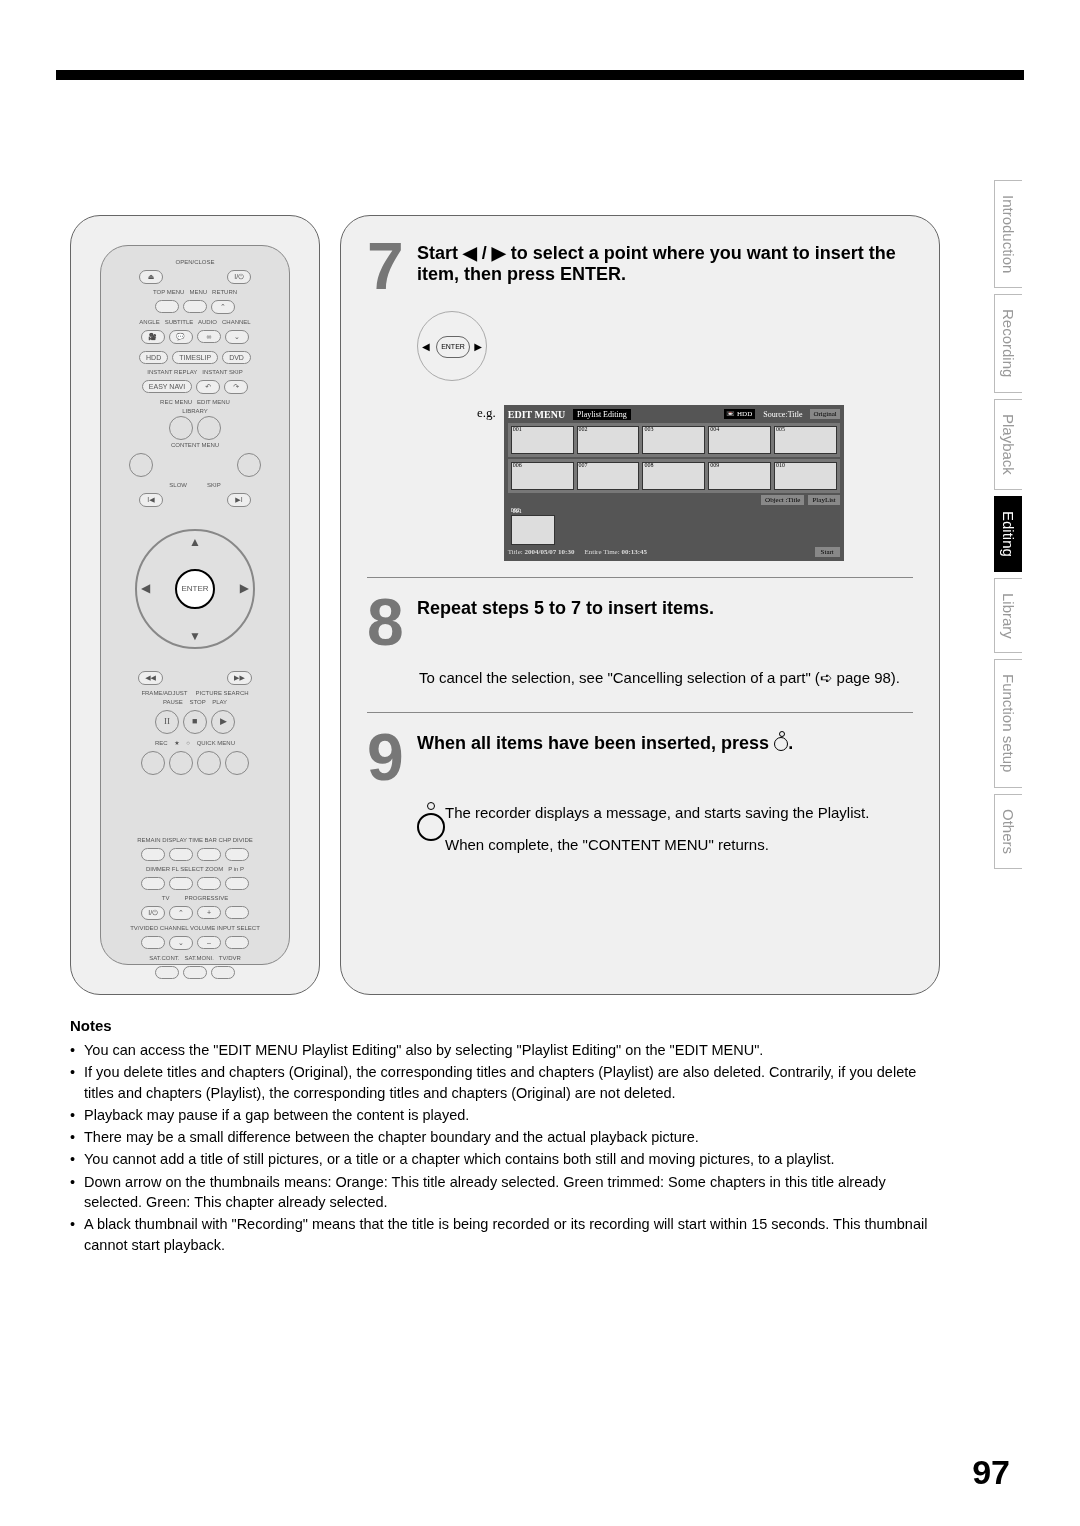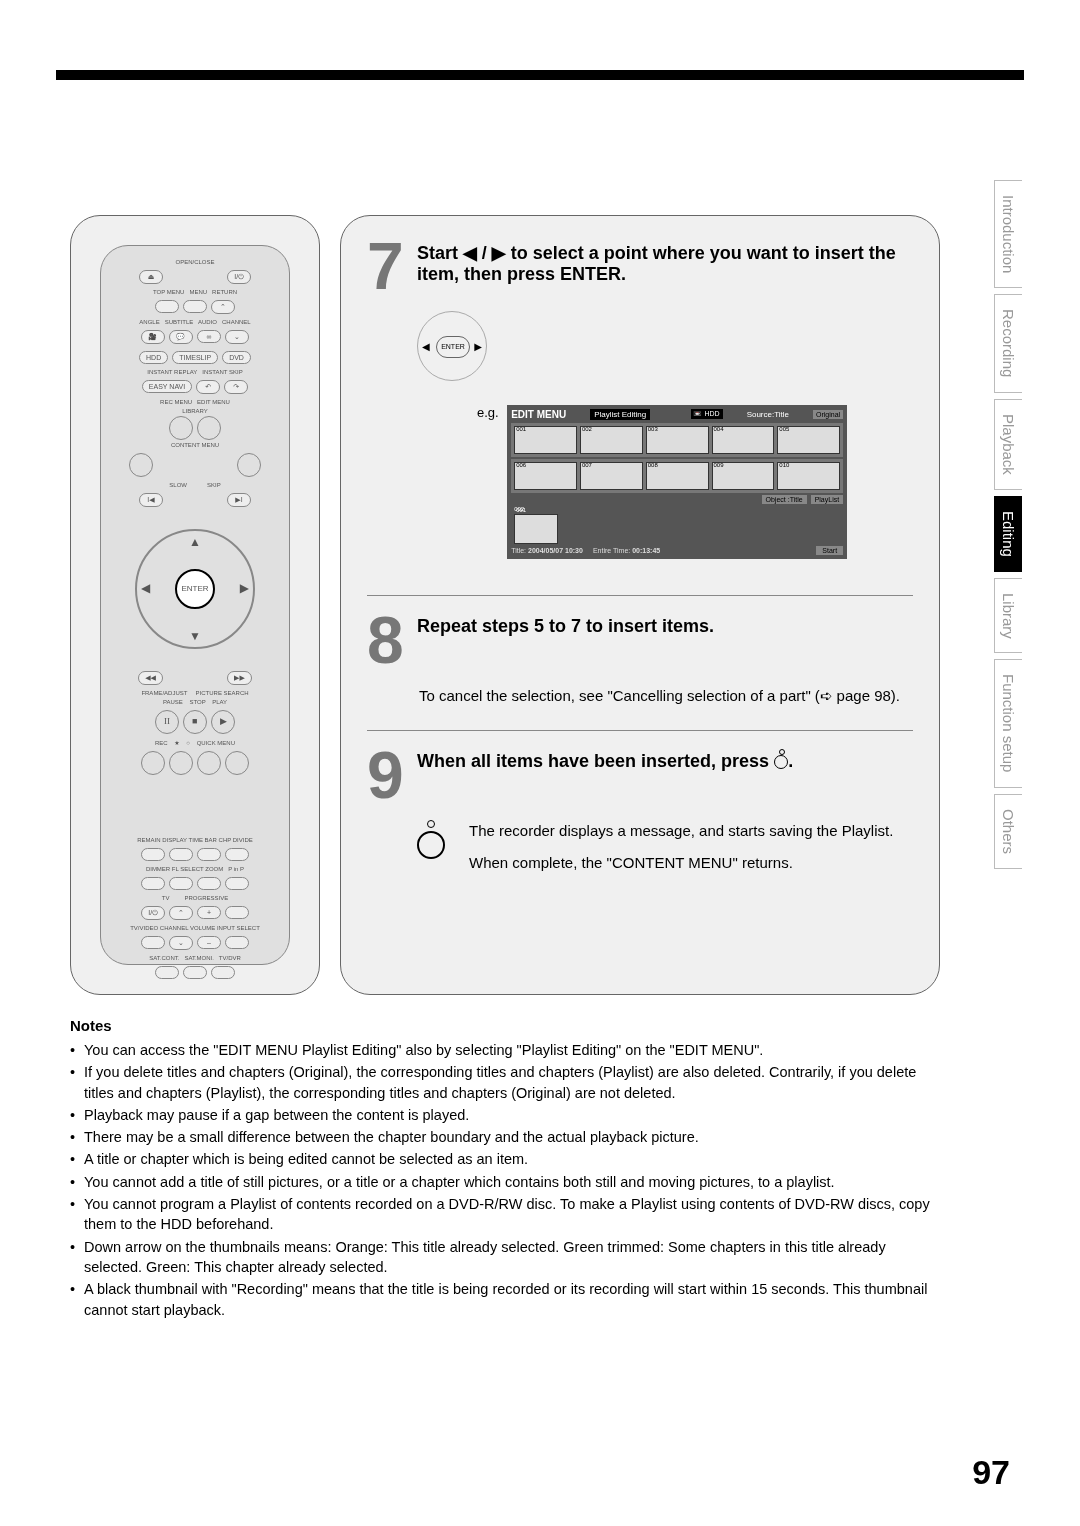--- a/index.html
+++ b/index.html
@@ -25,24 +25,24 @@
   .dpad .right { right: 6px; top: 52px; }
   .instr-panel { float: right; width: 600px; min-height: 780px; padding: 24px 26px 30px 26px; }
   .step { display: flex; margin-bottom: 18px; }
   .stepnum { font-size: 66px; font-weight: bold; color: #777; width: 50px; line-height: 0.8; }
   .steptitle { font-size: 18px; font-weight: bold; flex: 1; padding-top: 2px; }
   .stepbody { margin-left: 110px; font-size: 15px; line-height: 1.45; margin-bottom: 24px; }
   .mini-dpad { display:inline-block; width:70px; height:70px; border:1px solid #aaa; border-radius:50%; position: relative; vertical-align: top; margin-right: 14px; }
   .mini-dpad .c { position:absolute; top:24px; left:18px; width:34px; height:22px; border:1px solid #666; border-radius:11px; font-size:7px; text-align:center; line-height:20px; }
   .mini-dpad .l, .mini-dpad .r { position:absolute; top:28px; font-size:10px; }
   .mini-dpad .l { left:4px; } .mini-dpad .r { right:4px; }
-  .eg { margin-left: 110px; margin-bottom: 36px; }
+  .eg { margin-left: 110px; margin-bottom: 16px; font-family: Liberation Serif, serif; }
   .eg-label { font-size: 13px; display: inline-block; vertical-align: top; margin-right: 4px; }
   .screen { display: inline-block; width: 340px; background: #555; padding: 4px; font-size: 9px; color: #fff; }
-  .screen-hdr { display:flex; align-items:center; gap:24px; margin-bottom:3px; }
+  .screen-hdr { display:flex; align-items:center; gap:8px; margin-bottom:3px; }
   .screen-hdr .em { font-weight:bold; font-size:10px; }
   .screen-hdr .pe { background:#000; padding:1px 4px; font-size:8px; }
   .screen-hdr .hdd { background:#000; padding:1px 3px; font-size:7px; margin-left:auto; }
   .screen-hdr .st { font-size:8px; }
   .screen-hdr .orig { background:#888; color:#000; padding:1px 3px; font-size:7px; }
   .thumbrow { display:flex; gap:3px; background:#777; padding:3px; margin-bottom:2px; }
   .thumb { flex:1; height:28px; background:#ddd; border:1px solid #333; position:relative; }
   .thumb .n { position:absolute; top:-1px; left:1px; font-size:6px; color:#000; }
   .objrow { display:flex; justify-content:flex-end; gap:4px; font-size:7px; margin:2px 0; }
   .objrow span { background:#888; color:#000; padding:1px 4px; }
@@ -247,43 +247,41 @@
     </div>
 
     <hr class="sep">
 
     <div class="step">
       <div class="stepnum">9</div>
       <div class="steptitle">
         <span>When all items have been inserted, press </span><span class="circlekey"></span><span>.</span>
       </div>
     </div>
-    <div class="stepbody" style="margin-left:50px; display:flex; gap:24px;">
+    <div class="stepbody" style="margin-left:50px; display:flex; ">
       <div class="keybtn">
         <div class="dot"></div>
           <div class="ring"></div>
       </div>
       <div style="flex:1">
         <p>The recorder displays a message, and starts saving the Playlist.</p>
         <p style="margin-top:10px">When complete, the "CONTENT MENU" returns.</p>
       </div>
     </div>
 
   </div>
 
   <div class="notes">
     <h4>Notes</h4>
     <ul>
       <li>You can access the "EDIT MENU Playlist Editing" also by selecting "Playlist Editing" on the "EDIT MENU".</li>
       <li>If you delete titles and chapters (Original), the corresponding titles and chapters (Playlist) are also deleted. Contrarily, if you delete titles and chapters (Playlist), the corresponding titles and chapters (Original) are not deleted.</li>
       <li>Playback may pause if a gap between the content is played.</li>
       <li>There may be a small difference between the chapter boundary and the actual playback picture.</li>
-      <li>A title or chapter which is being edited cannot be selected as an item.</li>
       <li>You cannot add a title of still pictures, or a title or a chapter which contains both still and moving pictures, to a playlist.</li>
-      <li>You cannot program a Playlist of contents recorded on a DVD-R/RW disc. To make a Playlist using contents of DVD-RW discs, copy them to the HDD beforehand.</li>
       <li>Down arrow on the thumbnails means: Orange: This title already selected. Green trimmed: Some chapters in this title already selected.  Green: This chapter already selected.</li>
       <li>A black thumbnail with "Recording" means that the title is being recorded or its recording will start within 15 seconds. This thumbnail cannot start playback.</li>
     </ul>
   </div>
 
 </div>
 
 <div class="pagenum">97</div>
 
 </body></html>

